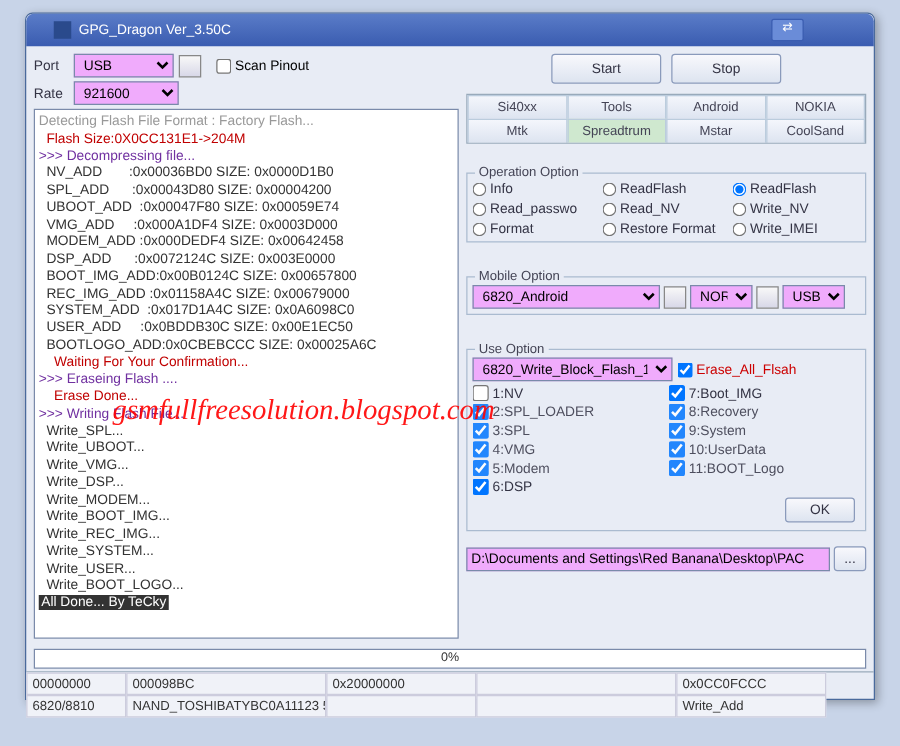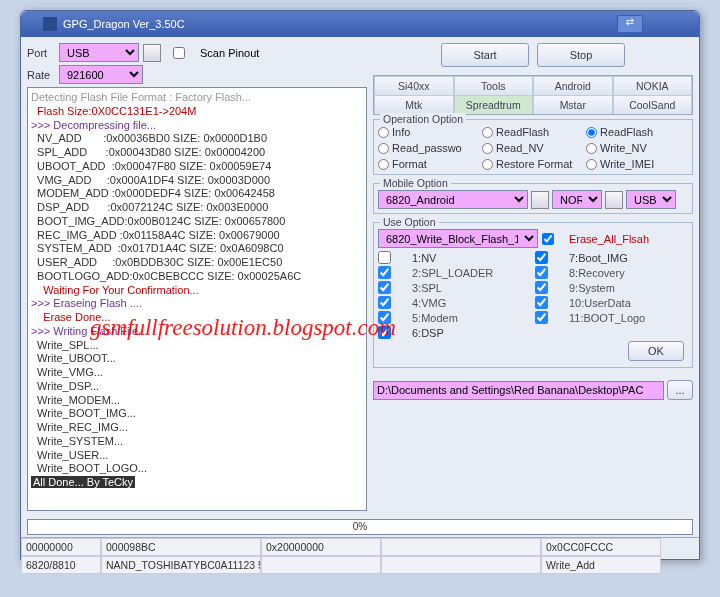--- a/index.html
+++ b/index.html
@@ -7,42 +7,42 @@
 .window { position: absolute; top: 10px; left: 20px; width: 680px; height: 550px; background: #e8ecf5; border: 1px solid #4a6a9c; border-radius: 6px 6px 0 0; box-shadow: 2px 2px 8px rgba(0,0,0,0.3); }
 .titlebar { height: 26px; background: linear-gradient(to bottom, #5a7cc8, #3a5cb0); border-radius: 6px 6px 0 0; color: #fff; padding: 5px 22px; display: flex; align-items: center; }
 .titlebar-icon { width: 14px; height: 14px; background: #2a4a8c; margin-right: 6px; }
 .main { display: flex; padding: 6px; gap: 6px; height: 480px; }
 .left { width: 340px; display: flex; flex-direction: column; }
 .right { flex: 1; display: flex; flex-direction: column; gap: 4px; }
 .row { display: flex; align-items: center; gap: 4px; margin-bottom: 3px; }
 .lbl { width: 28px; color: #334; }
 select, input[type=text] { background: #f0abfc; border: 1px solid #7a8aaa; height: 19px; padding: 1px 3px; font-size: 11px; }
 .small-btn { width: 18px; height: 18px; background: linear-gradient(to bottom,#f8f8f8,#d8d8e8); border: 1px solid #888; }
-.chk { display: flex; align-items: center; gap: 15px; }
+.chk { display: flex; align-items: center; gap: 3px; }
 .chk input { width: 12px; height: 12px; }
 .log { flex: 1; background: #fff; border: 1px solid #7a8aaa; padding: 3px; overflow: hidden; line-height: 1.25; font-size: 10.5px; color: #333; }
 .log div { white-space: pre; }
 .purple { color: #7030a0; }
 .red { color: #c00000; }
 .hl { background: #333; color: #fff; display: inline; padding: 0 2px; }
 .btn { background: linear-gradient(to bottom,#f8f8fc,#dde4f0); border: 1px solid #8a9abb; height: 24px; padding: 0 10px; border-radius: 3px; color: #334; }
 .wide { width: 88px; }
 .topbtns { display: flex; gap: 8px; justify-content: center; margin-bottom: 4px; }
 .tabs { border: 1px solid #9ab; background: #e8ecf5; }
 .tabrow { display: flex; }
 .tab { flex: 1; text-align: center; padding: 3px 4px; background: linear-gradient(to bottom,#f4f6fc,#dde4f0); border: 1px solid #bcd; border-bottom: none; font-size: 10.5px; color: #445; cursor: pointer; }
 .tab.active { background: #cfe8cf; }
-.fieldset { border: 1px solid #aabbd0; padding: 6px 4px 4px; margin-bottom: 4px; position: relative; }
+.fieldset { border: 1px solid #aabbd0; padding: 6px 4px 4px; margin-bottom: 4px; position: relative; margin-top: 19px; }
 .fieldset-title { position: absolute; top: -7px; left: 6px; background: #e8ecf5; padding: 0 3px; color: #445; font-size: 10.5px; }
 .radios { display: grid; grid-template-columns: 1fr 1fr 1fr; gap: 4px 2px; }
 .radios label { display: flex; align-items: center; gap: 3px; color: #334; font-size: 10.5px; }
 .radios input { width: 11px; height: 11px; }
 .mobopt { display: flex; gap: 3px; align-items: center; }
 .chks { display: grid; grid-template-columns: 1fr 1fr; gap: 2px 4px; }
-.chks label { display: flex; align-items: center; gap: 21px; font-size: 10.5px; color: #334; }
+.chks label { display: flex; align-items: center; gap: 3px; font-size: 10.5px; color: #334; }
 .obsc { color: #b88; opacity: 0.85; }
 .redchk { color: #c00; }
 .pathrow { display: flex; gap: 3px; align-items: center; margin-top: 4px; }
 .progress { margin: 2px 6px; height: 16px; background: #fff; border: 1px solid #7a8aaa; position: relative; }
 .progress-txt { position: absolute; width: 100%; text-align: center; top: 1px; font-size: 10px; color: #333; }
 .status { display: grid; grid-template-columns: 80px 160px 120px 160px 120px; border-top: 1px solid #9ab; }
 .status div { border: 1px solid #ccd; padding: 2px 4px; background: #f0f2f8; font-size: 10.5px; color: #333; overflow: hidden; white-space: nowrap; }
 .watermark { position: absolute; top: 315px; left: 90px; color: #ff0000; font-size: 23px; font-family: "Times New Roman", serif; font-style: italic; opacity: 0.9; pointer-events: none; z-index: 100; }
 .okbtn { position: absolute; right: 8px; bottom: 6px; width: 56px; height: 20px; }
 .min-ico { position: absolute; top: 4px; right: 56px; width: 26px; height: 18px; background: #6a8cd8; border: 1px solid #3a5cb0; border-radius: 2px; color: #fff; text-align: center; font-size: 10px; }

